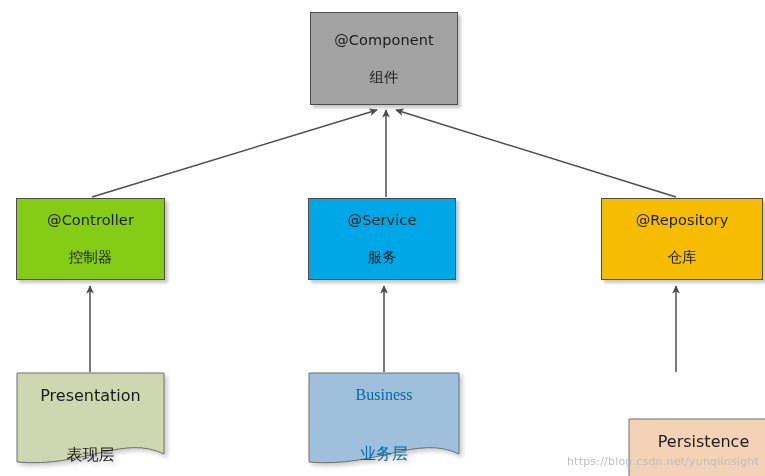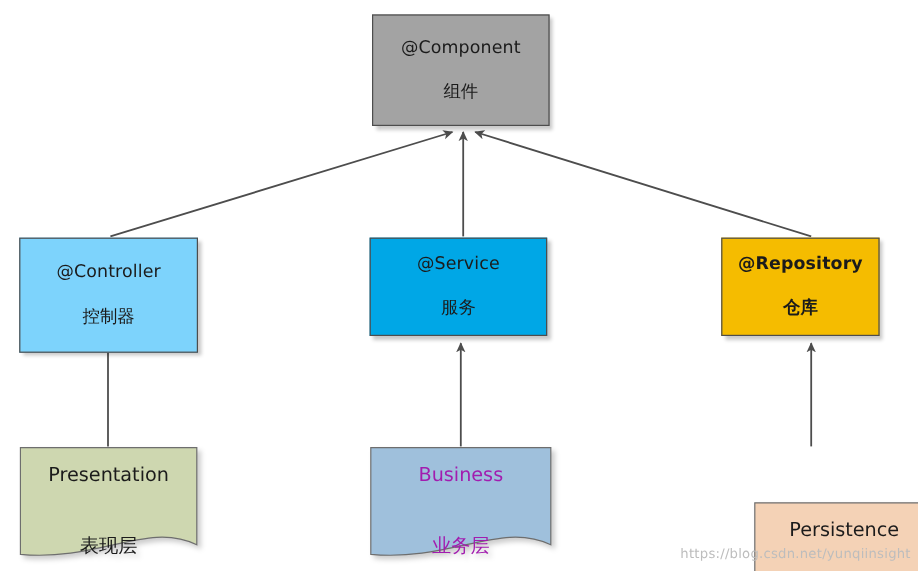--- a/index.html
+++ b/index.html
@@ -80,50 +80,50 @@
     <g>
       <line x1="676" y1="372" x2="676" y2="286" stroke="#4d4d4d" stroke-width="1.5" marker-end="url(#arrowhead)"></line>
     </g>
   </svg>
 
   <div class="node rect" id="node-component" style="left: 310px; top: 12px; width: 148px; height: 93px; background: rgb(163, 163, 163); border-color: rgb(77, 77, 77);">
     <span class="en">@Component</span>
     <span class="zh">组件</span>
   </div>
 
-  <div class="node rect" id="node-controller" style="left: 16px; top: 198px; width: 149px; height: 96px; background: #7dd3fc; border-color: rgb(77, 77, 77); align-items: center;">
+  <div class="node rect" id="node-controller" style="left: 16px; top: 198px; width: 149px; height: 82px; background: #84cc16; border-color: rgb(77, 77, 77); align-items: center;">
     <span class="en">@Controller</span>
     <span class="zh">控制器</span>
   </div>
 
   <div class="node rect" id="node-service" style="left: 308px; top: 198px; width: 148px; height: 82px; background: rgb(0, 167, 230); border-color: rgb(77, 77, 77);">
     <span class="en">@Service</span>
     <span class="zh">服务</span>
   </div>
 
-  <div class="node rect" id="node-repository" style="left: 601px; top: 198px; width: 132px; height: 82px; background: rgb(245, 188, 0); border-color: rgb(77, 77, 77); font-weight: bold;">
+  <div class="node rect" id="node-repository" style="left: 601px; top: 198px; width: 162px; height: 82px; background: rgb(245, 188, 0); border-color: rgb(77, 77, 77);">
     <span class="en">@Repository</span>
     <span class="zh">仓库</span>
   </div>
 
   <div class="doc" id="node-presentation" style="left: 16px; top: 372px; width: 149px; height: 98px;">
     <svg width="149" height="98" viewBox="0 0 149 98">
         <path d="M1,1 L148,1 L148,82 C107.28,62 67.05,96 1,90 Z" fill="#ced7b0" stroke="#6e6e6e" stroke-width="1"></path>
       </svg>
     <div class="doclabel" style="color: rgb(27, 27, 27);">
       <span class="en">Presentation</span>
       <span class="zh">表现层</span>
     </div>
   </div>
 
   <div class="doc" id="node-business" style="left: 308px; top: 372px; width: 152px; height: 98px;">
     <svg width="152" height="98" viewBox="0 0 152 98">
         <path d="M1,1 L151,1 L151,82 C109.44,62 68.4,96 1,90 Z" fill="#9fc0dc" stroke="#6e6e6e" stroke-width="1"></path>
       </svg>
-    <div class="doclabel" style="color: #a21caf;">
+    <div class="doclabel" style="color: #0369a1; font-family: Liberation Serif, serif;">
       <span class="en">Business</span>
       <span class="zh">业务层</span>
     </div>
   </div>
 
   <div class="doc" id="node-persistence" style="left: 628px; top: 372px; width: 151px; height: 98px; margin-top: 46px;">
     <svg width="151" height="98" viewBox="0 0 151 98">
         <path d="M1,1 L150,1 L150,82 C108.72,62 67.95,96 1,90 Z" fill="#f4d2b6" stroke="#6e6e6e" stroke-width="1"></path>
       </svg>
     <div class="doclabel" style="color: rgb(27, 27, 27);">

